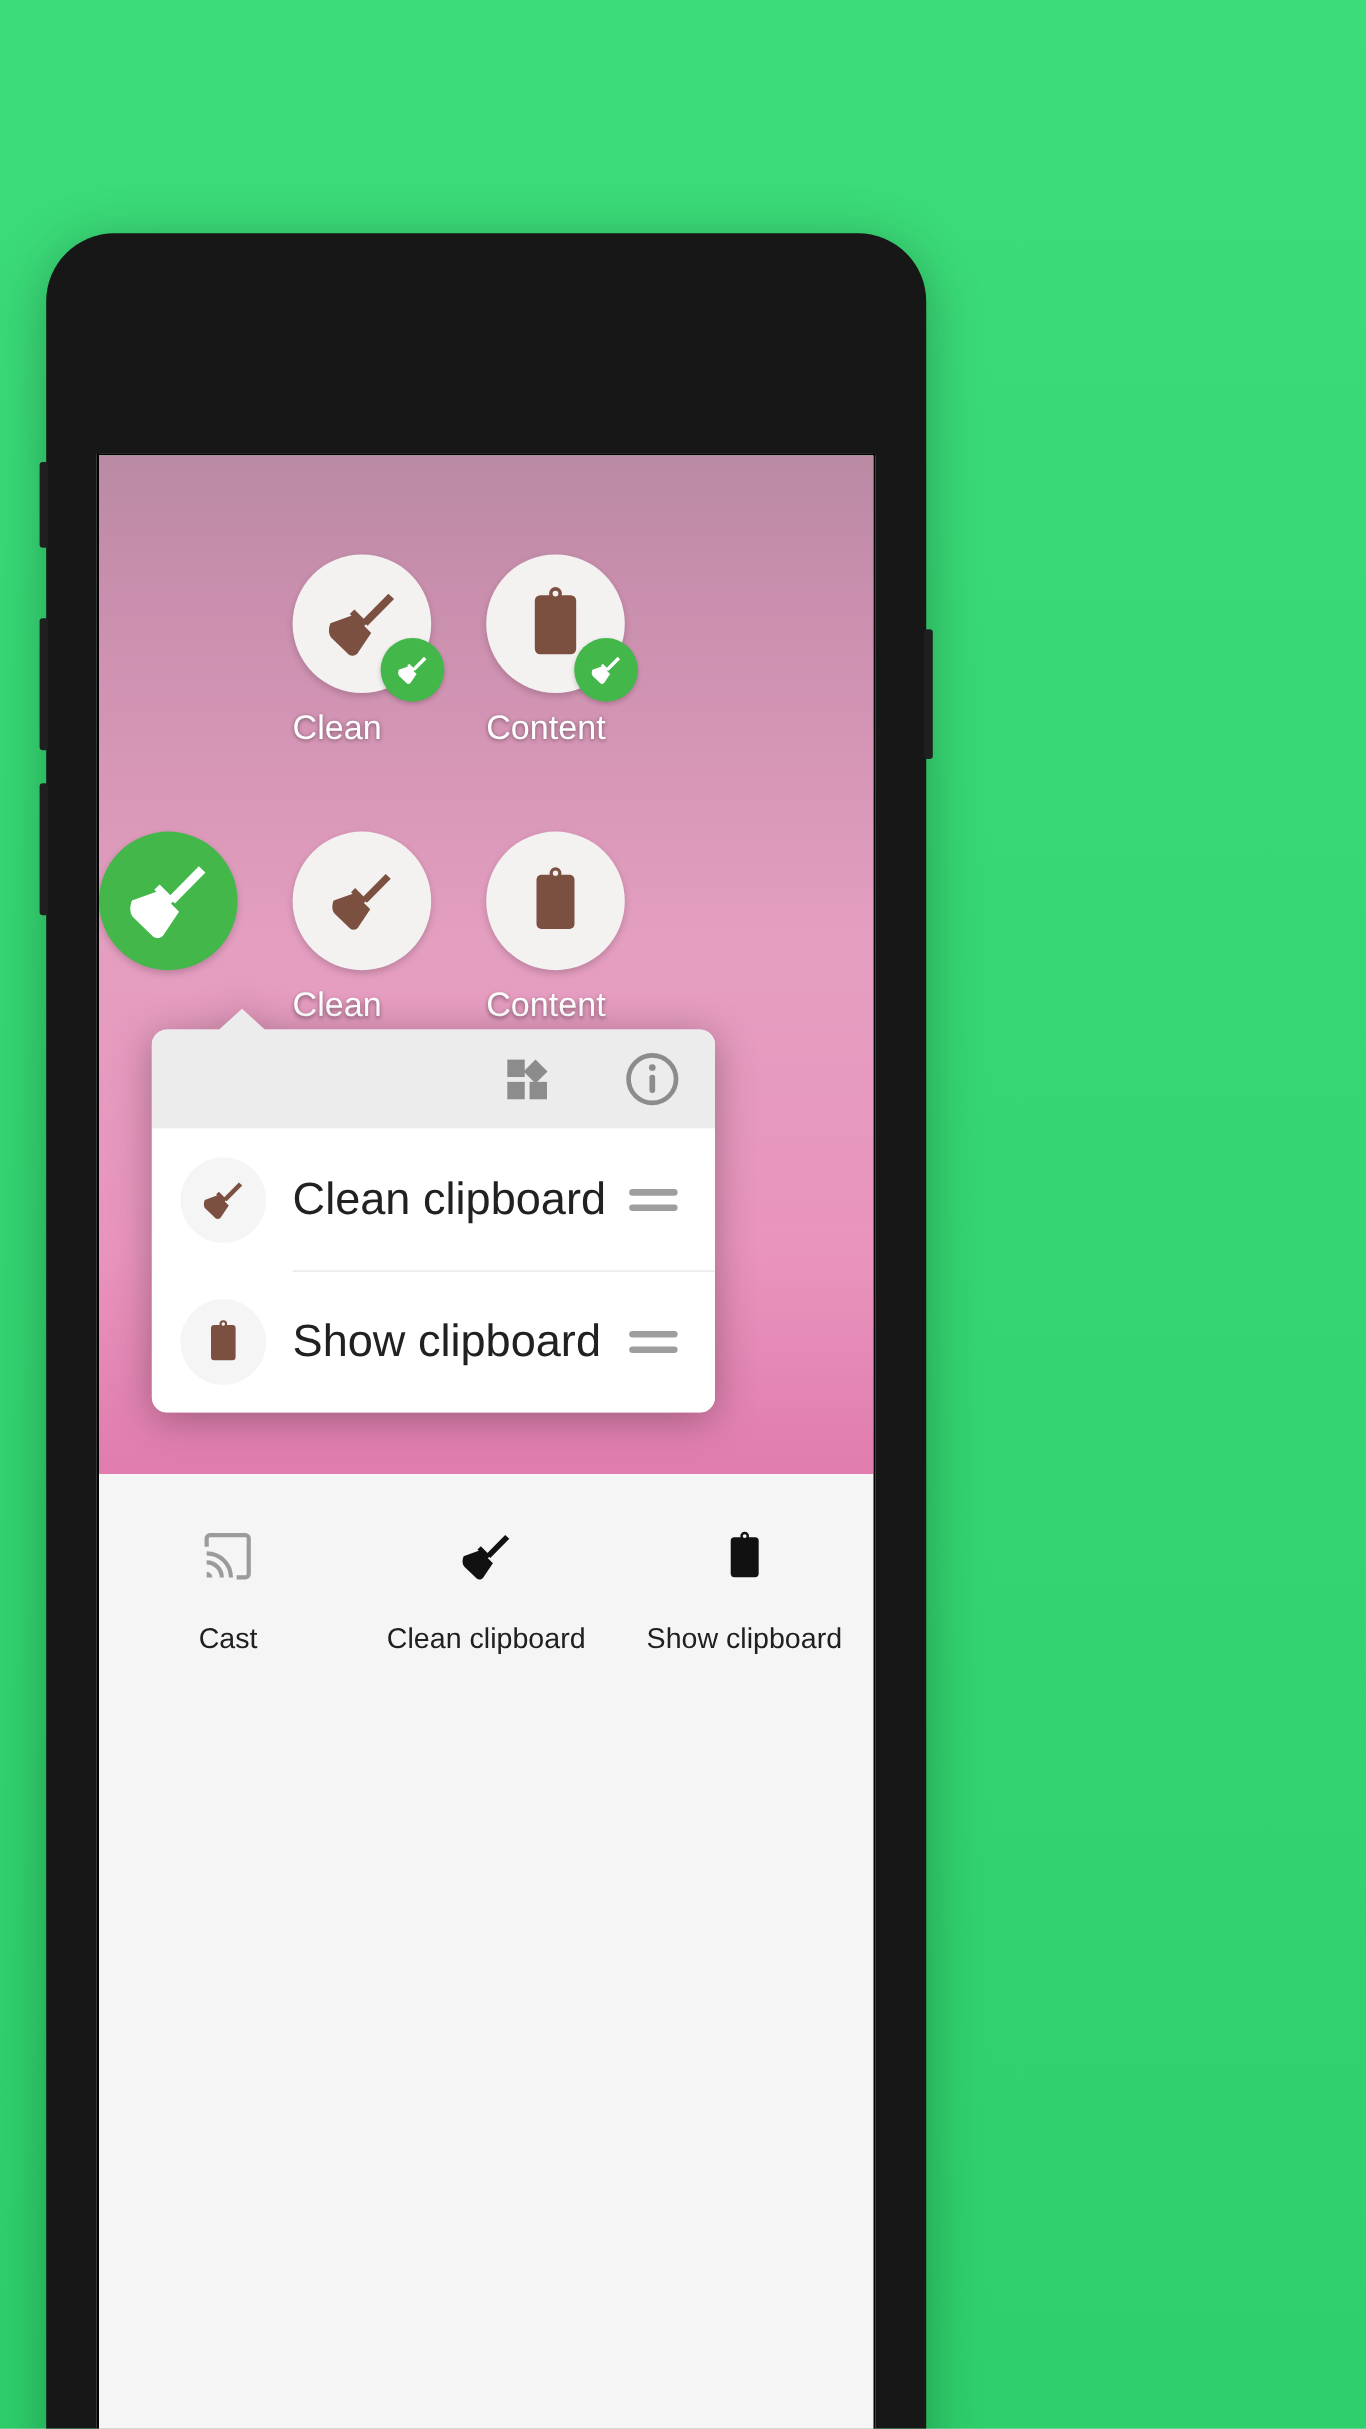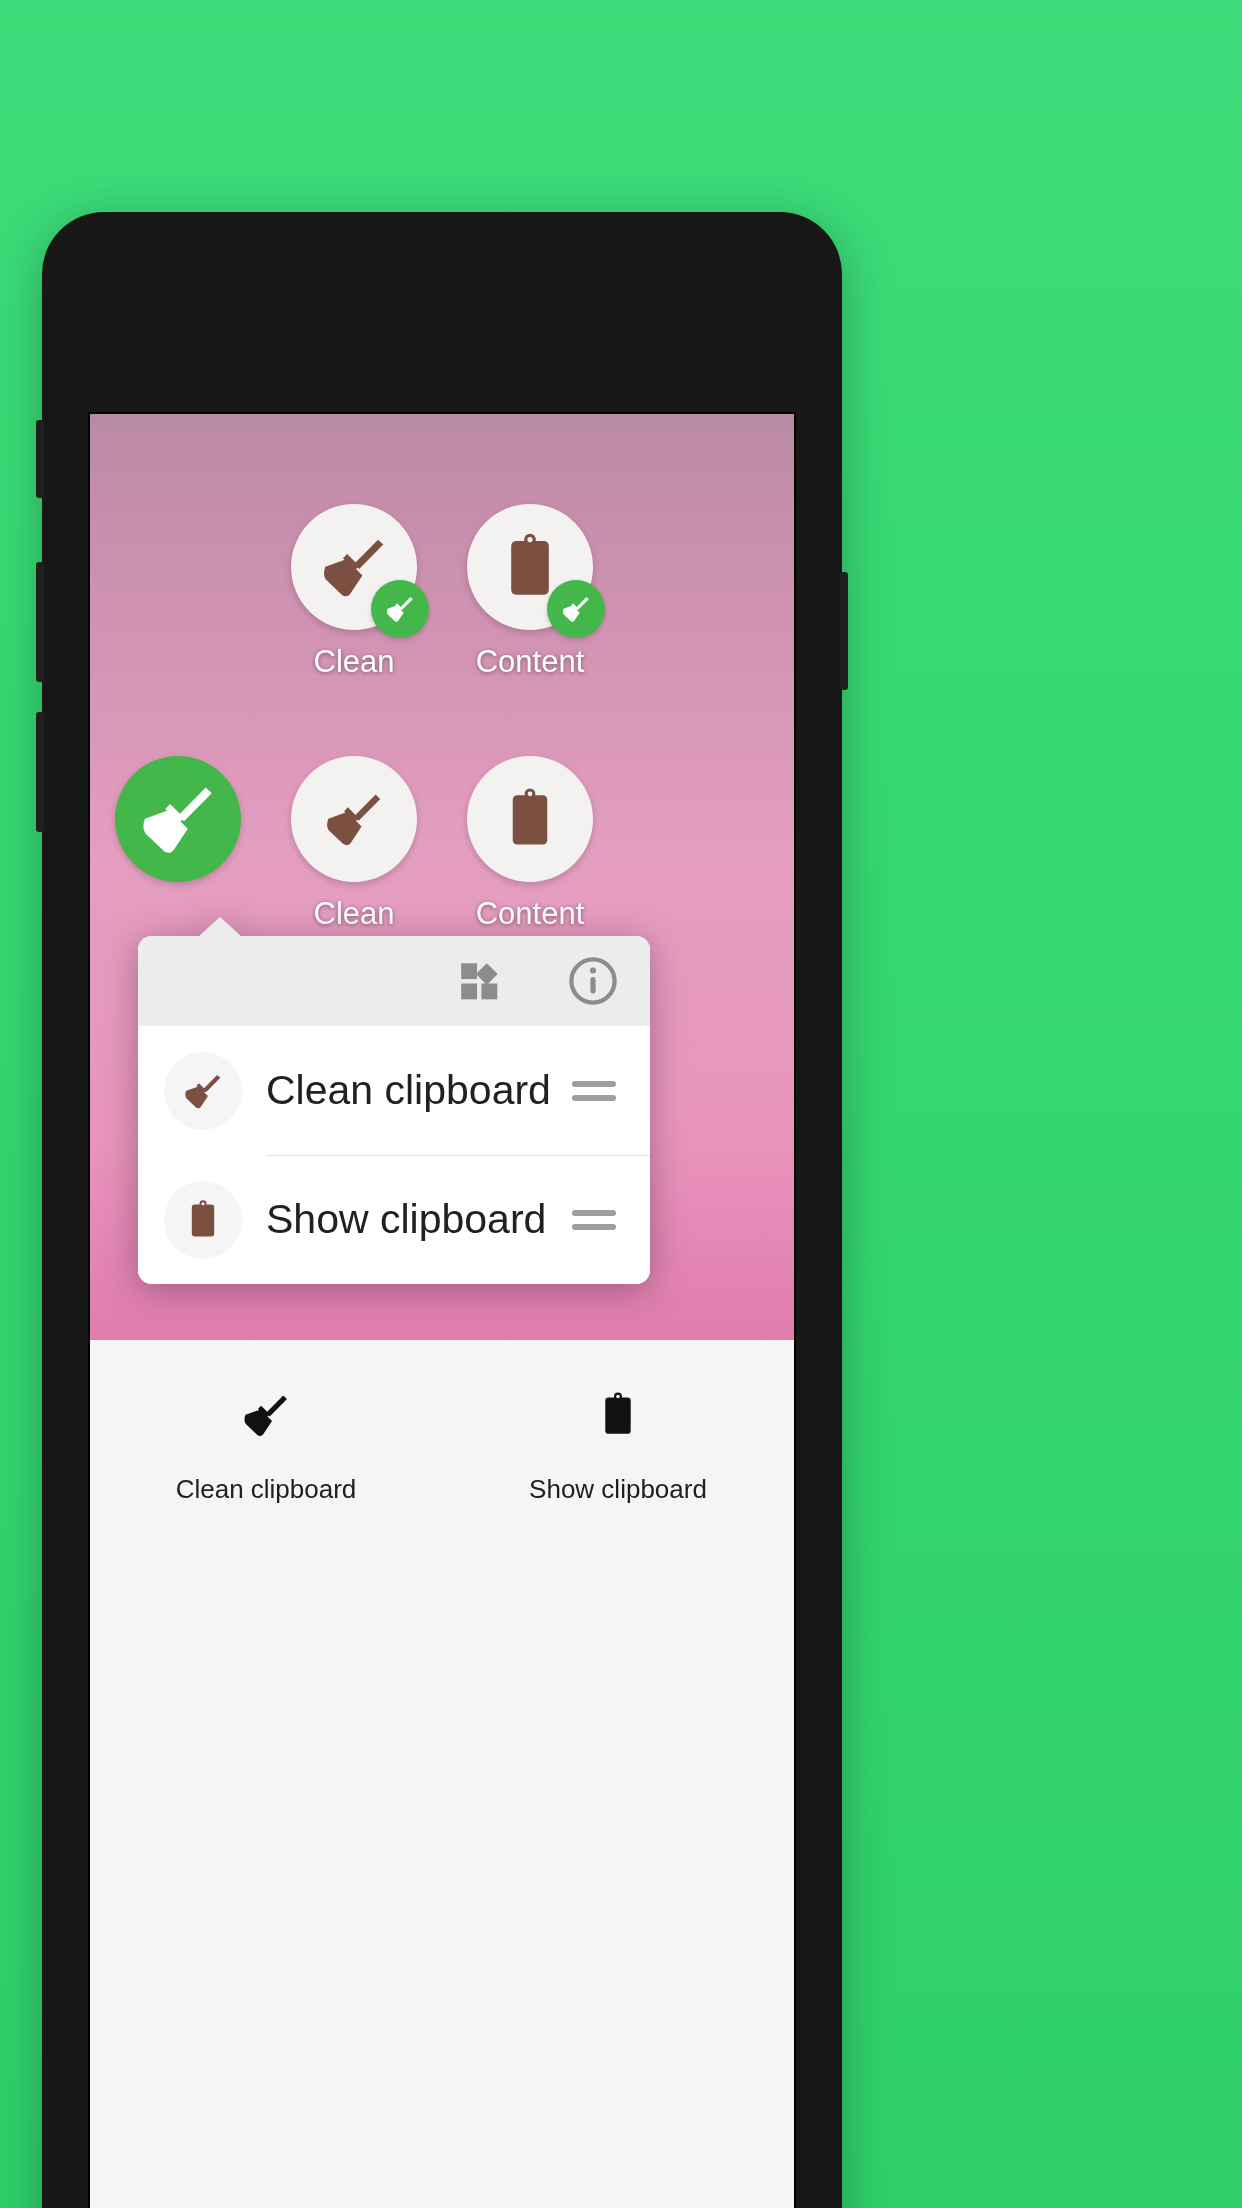--- a/index.html
+++ b/index.html
@@ -67,21 +67,21 @@
     width: 100%;
     display: flex;
   }
   #icon-row-1 { top: 90px; }
   #icon-row-2 { top: 342px; }
 
   .icon-cell {
     width: 25%;
     display: flex;
     flex-direction: column;
-    align-items: center;
+    align-items: flex-start;
   }
 
   .app-icon-wrap {
     position: relative;
     width: 126px;
     height: 126px;
   }
   .app-icon-circle {
     position: absolute;
     left: 0; top: 0;
@@ -412,20 +412,31 @@
                 <span></span>
               </div>
             </div>
 
           </div>
         </div>
       </div>
 
       <div id="bottom-bar">
 
+        <div class="bottom-tab">
+          <div class="bottom-tab-icon">
+            <svg width="54" height="54" viewBox="0 0 24 24">
+              <path d="M3.5 18.2 a2.3 2.3 0 0 1 2.3 2.3 h-2.3 z" fill="#9b9b9b"></path>
+              <path d="M3.5 14.4 a6.1 6.1 0 0 1 6.1 6.1" fill="none" stroke="#9b9b9b" stroke-width="1.7"></path>
+              <path d="M3.5 10.7 a9.8 9.8 0 0 1 9.8 9.8" fill="none" stroke="#9b9b9b" stroke-width="1.7"></path>
+              <path d="M3.5 8.1 v-3.4 a1.3 1.3 0 0 1 1.3 -1.3 h14.4 a1.3 1.3 0 0 1 1.3 1.3 v14.4 a1.3 1.3 0 0 1 -1.3 1.3 h-3.6" fill="none" stroke="#9b9b9b" stroke-width="1.7"></path>
+            </svg>
+          </div>
+          <div class="bottom-tab-label">Cast</div>
+        </div>
 
         <div class="bottom-tab">
           <div class="bottom-tab-icon">
             <svg width="56" height="56" viewBox="0 0 24 24">
               <g fill="#111111">
                 <path d="M19.4 3.6 L21 5.1 L13.6 12.6 L12 11.1 Z"></path>
                 <path d="M9.9 8.0 L13.6 11.7 L12.3 13.0 L8.6 9.3 Z"></path>
                 <path d="M3.2 11.9 L9.6 9.6 L14.6 14.6 L10.8 20.3 C10.2 21.1 9.1 21.2 8.3 20.6 L3.6 16.1 C2.7 15.2 2.5 13.7 3.2 11.9 Z"></path>
               </g>
             </svg>

